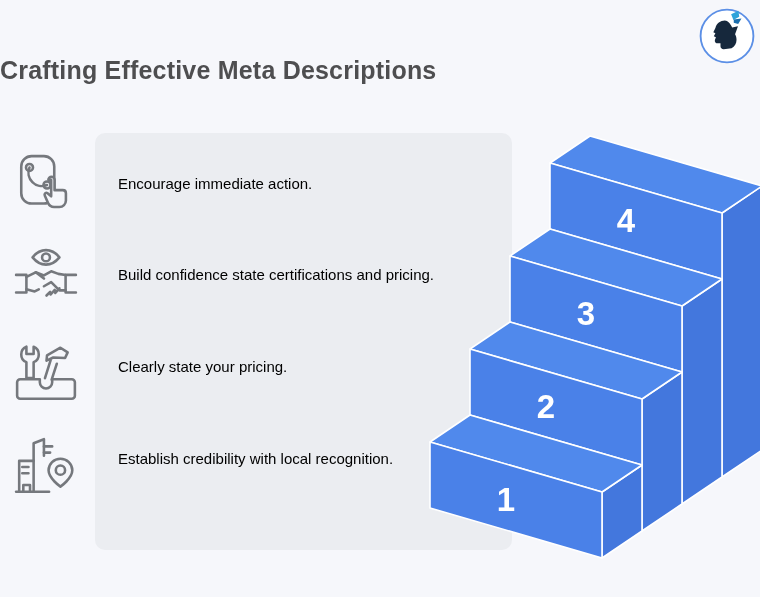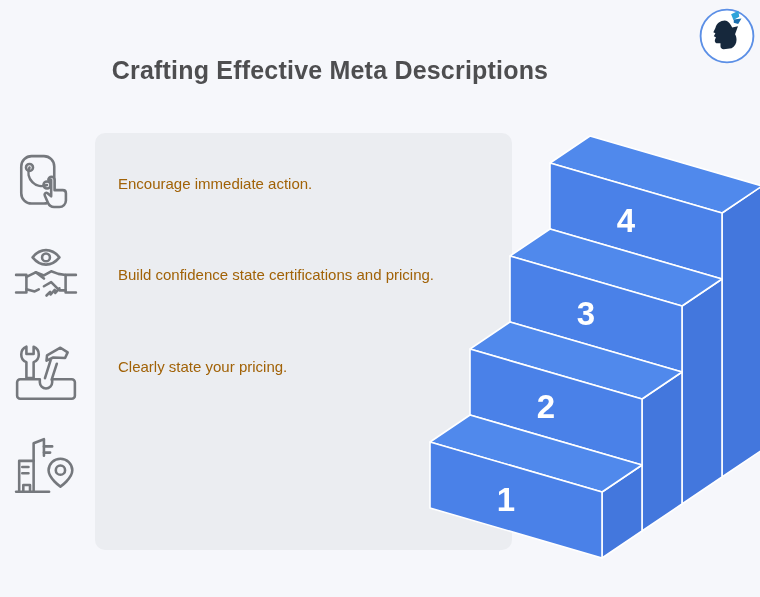--- a/index.html
+++ b/index.html
@@ -1,33 +1,33 @@
 <!DOCTYPE html>
 <html><head>
 <meta charset="utf-8">
 <style>
   html,body{margin:0;padding:0;background:#f6f7fb;}
   .canvas{
     position:relative;width:760px;height:597px;overflow:hidden;
     background:#f6f7fb;font-family:"Liberation Sans",sans-serif;
   }
   .title{
-    position:absolute;top:56px;left:0;width:660px;text-align:center;
+    position:absolute;top:56px;left:0;width:660px;
     font-size:25px;font-weight:bold;color:#4e4e50;letter-spacing:.2px;
   }
   .logo{position:absolute;top:7px;left:698px;width:58px;height:58px;}
   .panel{
     position:absolute;left:95px;top:133px;width:417px;height:417px;
     background:#ebedf1;border-radius:10px;
   }
   .icon{position:absolute;left:13px;width:66px;height:66px;}
   .icon svg{width:100%;height:100%;}
   .row-label{
     position:absolute;left:118px;width:330px;
-    font-size:15px;line-height:19px;color:#a16207;
+    font-size:15px;line-height:19px;color:#000000;
   }
   .i1{top:152px}.i2{top:245px}.i3{top:340px}.i4{top:433px}
   .t1{top:174px}.t2{top:265px}.t3{top:357px}.t4{top:449px}
   .stairs{position:absolute;left:0;top:0;pointer-events:none;}
   .stairs polygon{stroke:#ffffff;stroke-width:1.6;stroke-linejoin:round;}
   .step-num{
     font-family:"Liberation Sans",sans-serif;font-weight:bold;font-size:33px;
     fill:#ffffff;text-anchor:middle;dominant-baseline:central;
   }
   .stroke-icon{fill:none;stroke:#75787d;stroke-width:2.5;stroke-linecap:round;stroke-linejoin:round;}
@@ -99,20 +99,21 @@
         <path d="M30,13 h8 m-8,6 h6"></path>
         <path d="M6,57 V27 h14"></path>
         <path d="M9,33 h6 m-6,6 h6"></path>
         <path d="M10,57 v-6.5 h6.5 V57"></path>
         <path d="M3,57 h32"></path>
         <path d="M46,25 c6.3,0 11.5,5 11.5,11.2 0,7.8 -11.5,15.8 -11.5,15.8 s-11.5,-8 -11.5,-15.8 C34.5,30 39.7,25 46,25 z"></path>
         <circle cx="46" cy="36" r="4.5"></circle>
       </g>
     </svg>
   </div>
+  <div class="row-label t4">Establish credibility with local recognition.</div>
 
   <svg class="stairs" width="760" height="597" viewBox="0 0 760 597">
 
     <polygon fill="#4377dd" points="722,213 762,186 762,450 722,477"></polygon>
     <polygon fill="#5089ec" points="550,163 590,136 762,186 722,213"></polygon>
     <polygon fill="#4a81e8" points="550,163 722,213 722,279 550,229"></polygon>
 
     <polygon fill="#4377dd" points="682,306 722,279 722,477 682,504"></polygon>
     <polygon fill="#5089ec" points="510,256 550,229 722,279 682,306"></polygon>
     <polygon fill="#4a81e8" points="510,256 682,306 682,372 510,322"></polygon>

